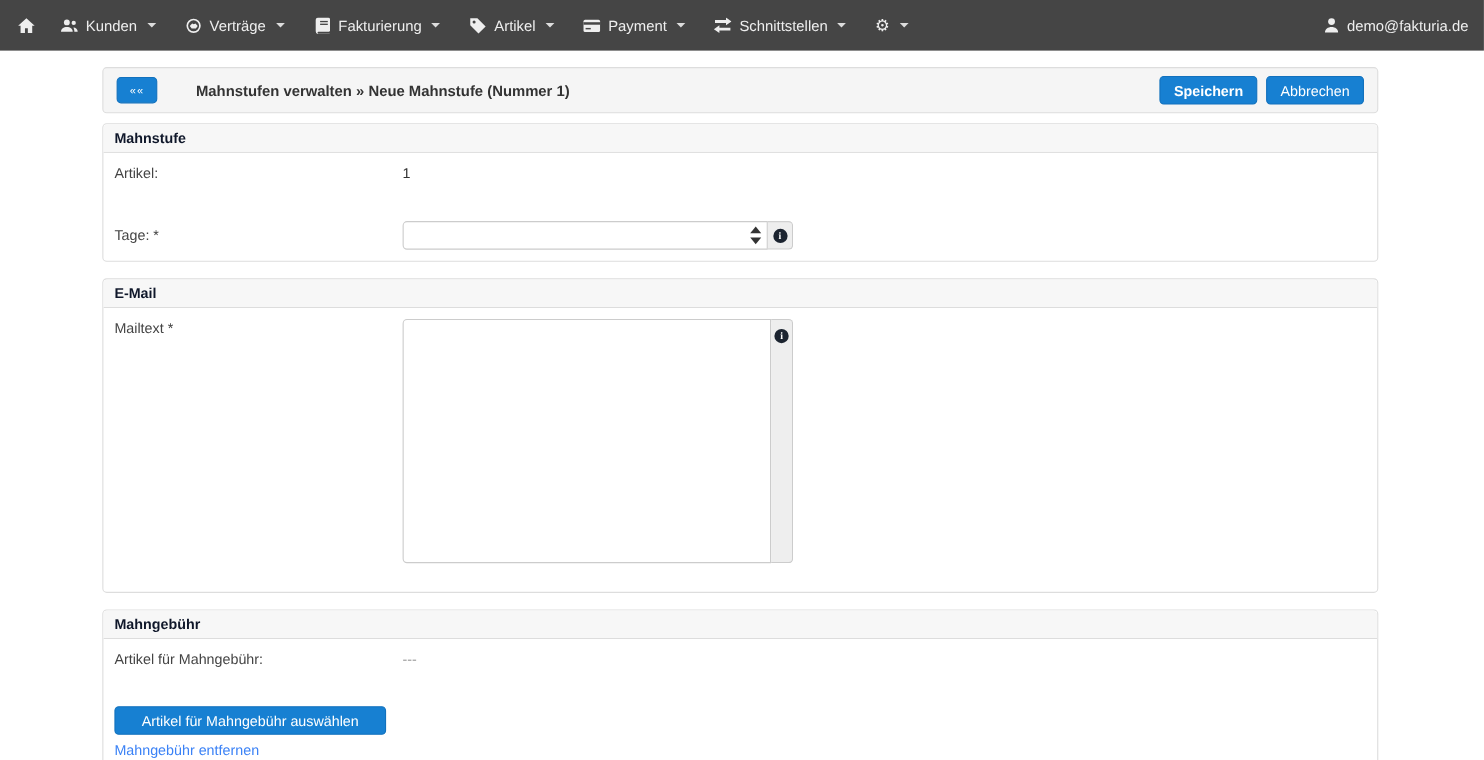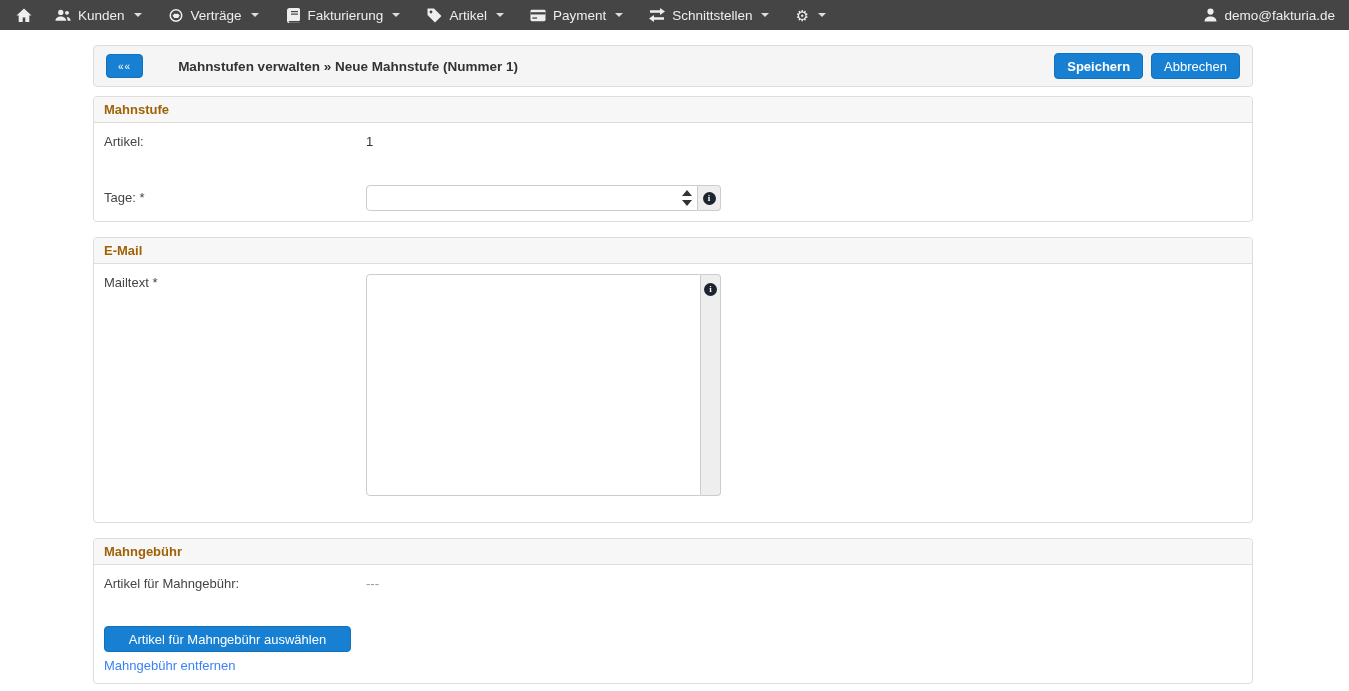--- a/index.html
+++ b/index.html
@@ -4,21 +4,21 @@
 <style>
   * { box-sizing: border-box; }
   html,body { margin:0; padding:0; }
   body {
     width:1349px; height:691px; overflow:hidden;
     background:#fff; color:#333;
     font-family:"Liberation Sans", sans-serif; font-size:13px;
   }
   
   .navbar {
-    height:30px; background:#454545; display:flex; align-items:center;
+    height:46px; background:#454545; display:flex; align-items:center;
     padding:0 14px; color:#eee;
   }
   .nav-item {
     display:flex; align-items:center; gap:7px; padding:0 13px;
     height:42px; cursor:pointer; color:#eee; font-size:13.5px; white-space:nowrap;
   }
   .nav-item.home { padding:0 10px 0 2px; }
   .nav-icon { display:inline-flex; width:16px; height:16px; align-items:center; justify-content:center; }
   .nav-icon svg { display:block; }
   .caret {
@@ -40,21 +40,21 @@
     font-family:"Liberation Sans", sans-serif;
   }
   .btn-back { height:24px; font-size:10px; padding:0 11px; letter-spacing:1px; }
   .btn-save { font-weight:bold; }
   .pagehead .title { font-weight:bold; font-size:13.5px; margin-left:35px; color:#333; }
   .pagehead .actions { margin-left:auto; display:flex; gap:8px; }
   
   .panel { border:1px solid #ddd; border-radius:4px; background:#fff; margin-bottom:15px; }
   .panel-heading {
     background:#f7f7f7; border-bottom:1px solid #ddd; border-radius:4px 4px 0 0;
-    padding:5px 10px; font-weight:bold; color:#a16207; height:26px; line-height:16px;
+    padding:5px 10px; font-weight:bold; color:#0f172a; height:26px; line-height:16px;
   }
   .panel-body { padding:10px; }
   .form-row { display:flex; align-items:flex-start; }
   .form-row .lbl { flex:0 0 262px; color:#444; padding-top:5px; }
   .form-row.tight .lbl { padding-top:1px; }
   .static-val { padding-top:1px; color:#333; }
   .muted { color:#999; }
   
   .input-group { display:flex; align-items:stretch; }
   .num-wrap { position:relative; width:332px; }

